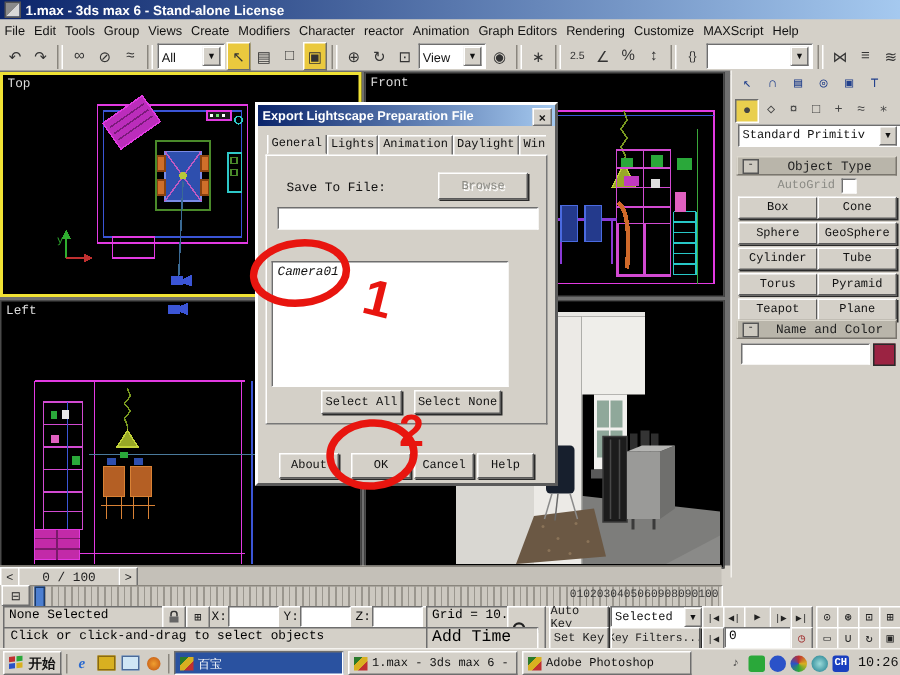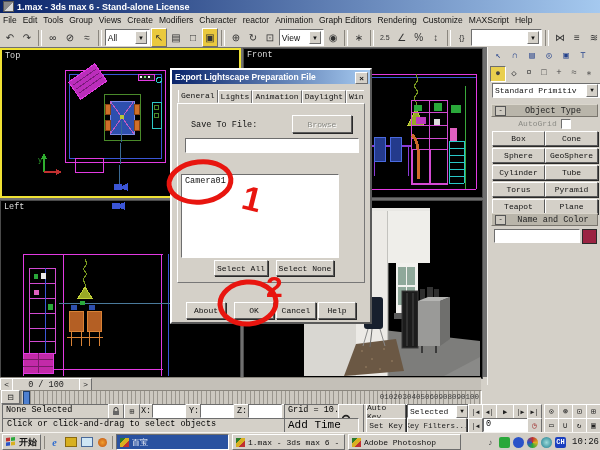--- a/index.html
+++ b/index.html
@@ -505,21 +505,21 @@
     <span class="tab active">General</span>
         <span class="tab">Lights</span>
         <span class="tab">Animation</span>
         <span class="tab">Daylight</span>
         <span class="tab">Windows</span>
       </div>
     <div class="abs" style="left:5px;top:33px;width:186px;height:178px;border:1px solid;border-color:#fff #777 #777 #fff;">
       <span class="abs" style="left:13px;top:16px;font-size:8.5px;color:#111;">Save To File:</span>
       <span class="abs btn disabled" style="left:114px;top:11px;width:58px;height:16px;">Browse</span>
       <span class="abs sunken" style="left:7px;top:34px;width:172px;height:13px;font-size:8.5px;"></span>
-      <div class="abs sunken" style="left:3px;top:70px;width:156px;height:82px;overflow:hidden;">
+      <div class="abs sunken" style="left:3px;top:70px;width:156px;height:82px;overflow:hidden;font-style:italic;">
 
       <div style="font-size:8.5px;color:#111;padding:1px 3px;">Camera01</div>
         </div>
       <span class="abs btn" style="left:36px;top:156px;width:52px;height:14px;">Select All</span>
       <span class="abs btn" style="left:98px;top:156px;width:56px;height:14px;">Select None</span>
     </div>
     <span class="abs btn" style="left:14px;top:232px;width:38px;height:15px;">About</span>
     <span class="abs btn" style="left:62px;top:232px;width:38px;height:15px;">OK</span>
     <span class="abs btn" style="left:104px;top:232px;width:38px;height:15px;">Cancel</span>
     <span class="abs btn" style="left:146px;top:232px;width:36px;height:15px;">Help</span>

